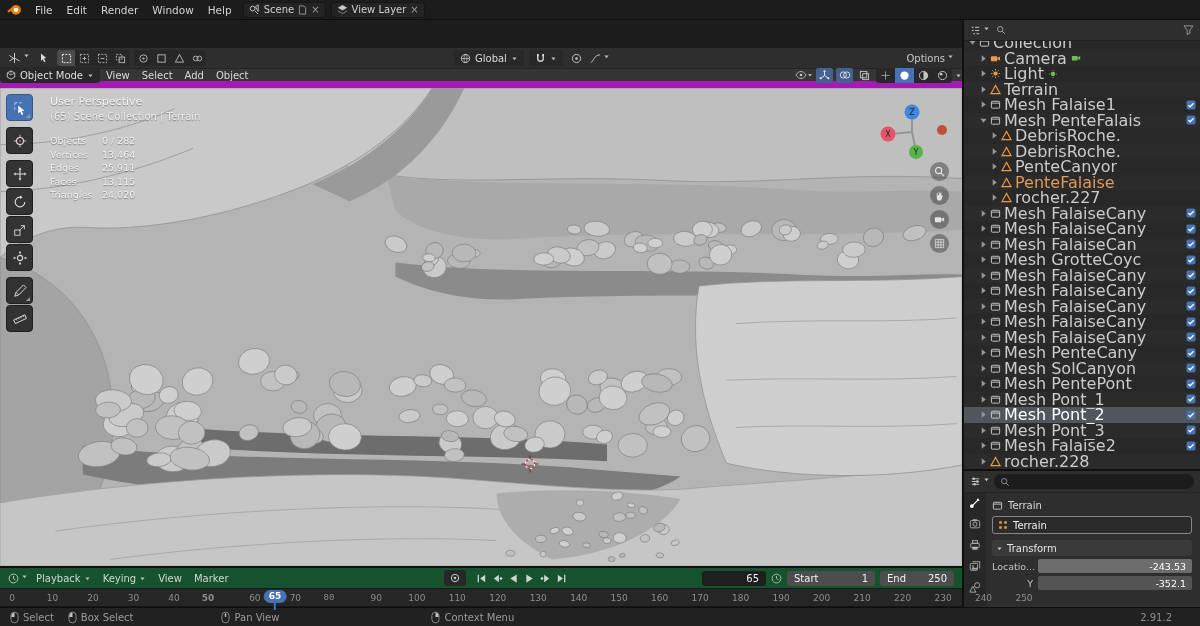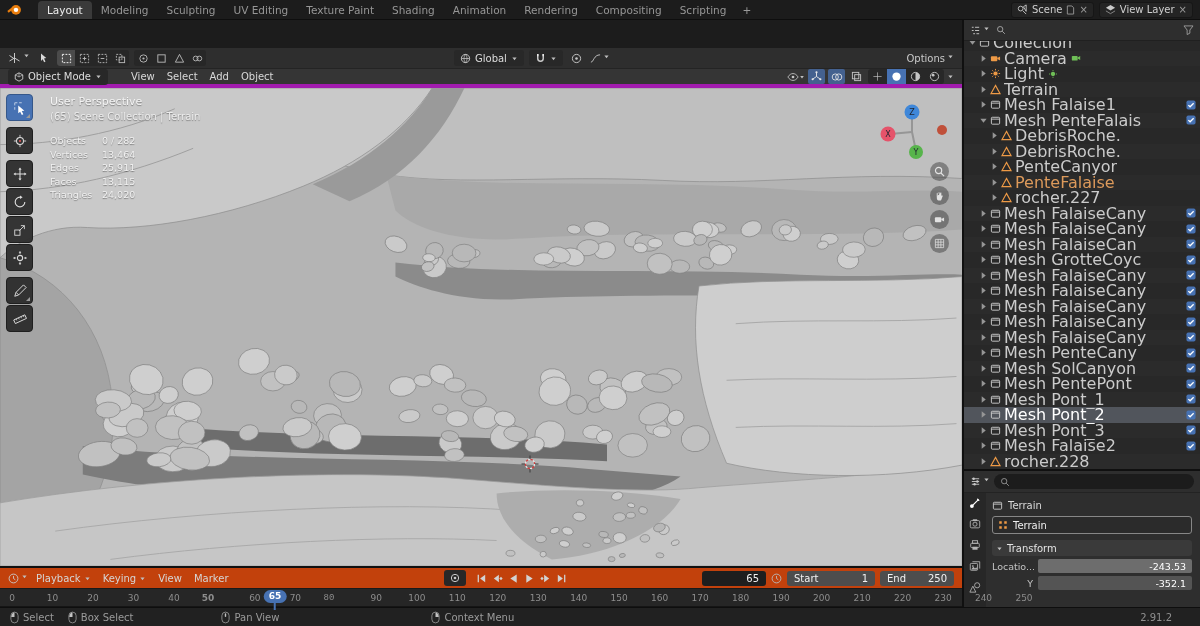--- a/index.html
+++ b/index.html
@@ -32,21 +32,21 @@
   .tool-header{height:21px;flex:none;background:#2e2e2e;display:flex;align-items:center;gap:5px;padding:0 8px;border-bottom:1px solid #242424;}
   .dd-ic{display:flex;gap:2px;color:#c9c9c9;}
   .seg{display:flex;background:#272727;border-radius:3px;overflow:hidden;}
   .seg-btn{width:18px;height:16px;display:flex;align-items:center;justify-content:center;color:#b9b9b9;}
   .seg-btn.on{background:#4b4b4b;color:#fff;}
   .dd{display:flex;align-items:center;gap:4px;background:#282828;border-radius:3px;height:16px;padding:0 6px;font-size:10px;color:#dcdcdc;white-space:nowrap;}
   .spacer240{width:238px;flex:none;}
   .th-right{margin-left:auto;display:flex;align-items:center;gap:4px;}
 
   
-  .vh{height:19px;flex:none;background:#353535;display:flex;align-items:center;gap:17px;padding:0 8px;border-bottom:4px solid #a21caf;}
+  .vh{height:19px;flex:none;background:#353535;display:flex;align-items:center;gap:0;padding:0 0;border-bottom:7px solid #a21caf;}
   .vh-menus{display:flex;align-items:center;}
   .vh-menu{padding:0 6px;font-size:10px;color:#d8d8d8;}
   .vh-right{margin-left:auto;display:flex;align-items:center;gap:3px;}
   .ibtn{height:15px;min-width:17px;display:flex;align-items:center;justify-content:center;border-radius:2px;color:#c6c6c6;}
   .ibtn.on{background:#44618f;color:#e8e8e8;}
   .shade-group{display:flex;background:#282828;border-radius:3px;overflow:hidden;}
   .shade{width:19px;height:15px;display:flex;align-items:center;justify-content:center;color:#c6c6c6;}
   .shade.on{background:#4772b3;color:#fff;}
 
   
@@ -68,21 +68,21 @@
 
   .gizmo{position:absolute;top:14px;right:12px;}
   .gz-label{font-size:8px;fill:#1e2430;font-family:"DejaVu Sans",sans-serif;}
   .vbtns{position:absolute;right:13px;top:74px;display:flex;flex-direction:column;gap:5px;}
   .vbtn{width:19px;height:19px;border-radius:50%;background:rgba(50,50,50,0.45);display:flex;align-items:center;justify-content:center;color:#e2e2e2;}
 
   .cursor3d{position:absolute;left:521px;top:367px;}
 
   
   .timeline{height:41px;flex:none;display:flex;flex-direction:column;border-top:2px solid #101010;}
-  .tl-h{height:20px;flex:none;background:#c2410c;display:flex;align-items:center;gap:2px;padding:0 8px;position:relative;}
+  .tl-h{height:20px;flex:none;background:#14532d;display:flex;align-items:center;gap:2px;padding:0 8px;position:relative;}
   .tl-menu{padding:0 6px;font-size:10px;color:#d6d6d6;display:flex;align-items:center;gap:3px;}
   .tl-center{position:absolute;left:444px;top:2px;display:flex;align-items:center;gap:8px;}
   .autokey{width:22px;height:16px;background:#272727;border-radius:3px;display:flex;align-items:center;justify-content:center;color:#c9c9c9;}
   .pb{display:flex;align-items:center;gap:1px;}
   .pb-btn{width:15px;height:16px;display:flex;align-items:center;justify-content:center;color:#d2d2d2;}
   .tl-right{margin-left:auto;display:flex;align-items:center;gap:5px;}
   .frame-field{width:64px;height:15px;background:#1e1e1e;border-radius:3px;color:#f0f0f0;font-size:10px;display:flex;align-items:center;justify-content:flex-end;padding:0 7px;}
   .se-field{height:15px;background:#4d4d4d;border-radius:3px;color:#f2f2f2;font-size:10px;display:flex;align-items:center;justify-content:space-between;padding:0 7px;}
   .se-start{width:88px;} .se-end{width:74px;}
   .tl-ruler{flex:1;background:#262626;position:relative;border-top:1px solid #1a1a1a;border-bottom:1px solid #151515;}
@@ -133,32 +133,26 @@
 <div class="app">
 
   <div class="topbar">
     <div class="logo">
       <svg width="15" height="13" viewBox="0 0 16 14">
           <path d="M1 9.5L7.5 4.5" stroke="#e87d0d" stroke-width="2.4" fill="none"></path>
           <circle cx="9.6" cy="7.4" r="5.3" fill="#e87d0d"></circle>
           <circle cx="9.6" cy="7.4" r="2.4" fill="#fff"></circle>
         </svg>
     </div>
-    <div class="tabs">
-        <div class="ws-tab active">Layout</div>
-        <div class="ws-tab">Modeling</div>
-        <div class="ws-tab">Sculpting</div>
-        <div class="ws-tab">UV Editing</div>
-        <div class="ws-tab">Texture Paint</div>
-        <div class="ws-tab">Shading</div>
-        <div class="ws-tab">Animation</div>
-        <div class="ws-tab">Rendering</div>
-        <div class="ws-tab">Compositing</div>
-        <div class="ws-tab">Scripting</div>
-        <div class="ws-add">+</div>
+    <div class="menus">
+        <div class="menu-item">File</div>
+        <div class="menu-item">Edit</div>
+        <div class="menu-item">Render</div>
+        <div class="menu-item">Window</div>
+        <div class="menu-item">Help</div>
       </div>
     <div class="tb-right">
       <div class="selector">
         <span>
             <svg width="11" height="11" viewBox="0 0 12 12">
               <circle cx="4" cy="5" r="2.6" fill="none" stroke="#c9c9c9"></circle>
               <path d="M6.5 7.5L10 11M7 3l3-2v7z" stroke="#c9c9c9" fill="none"></path>
             </svg>
           </span>
         <span>Scene</span>

